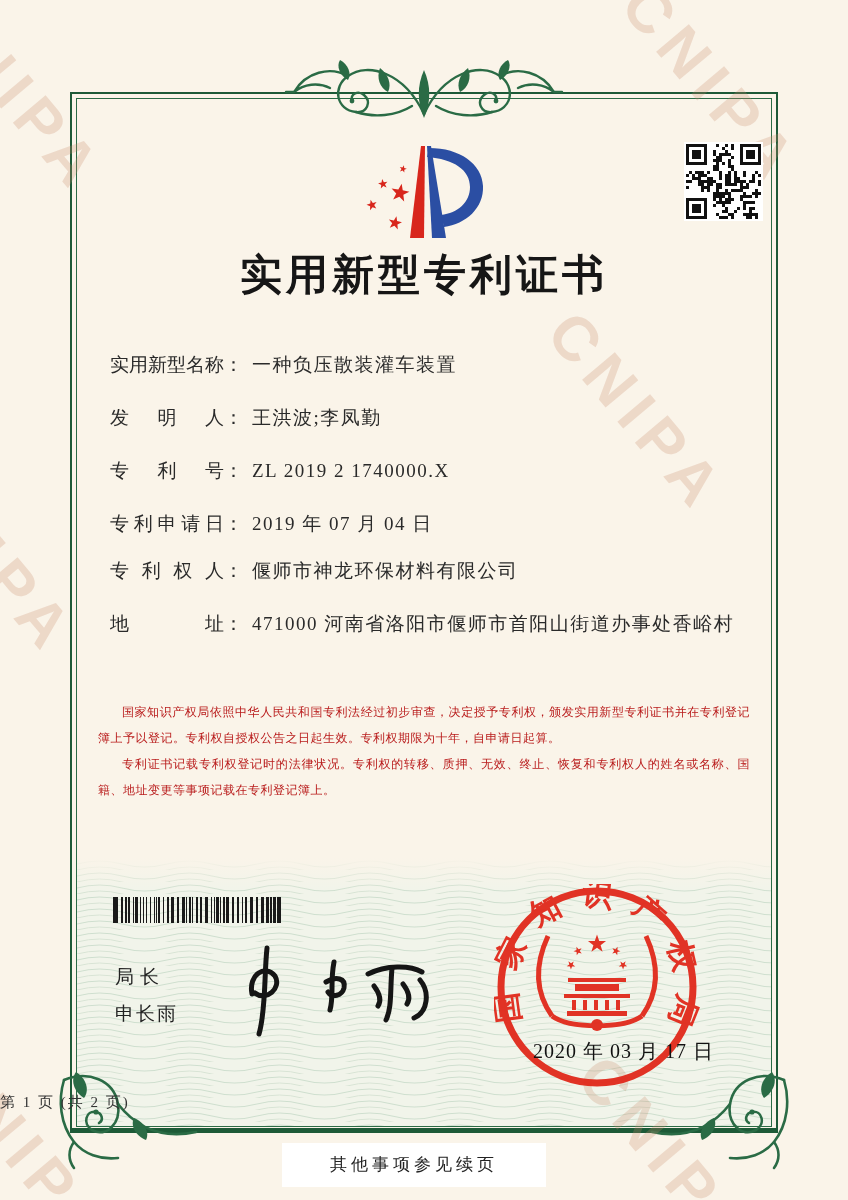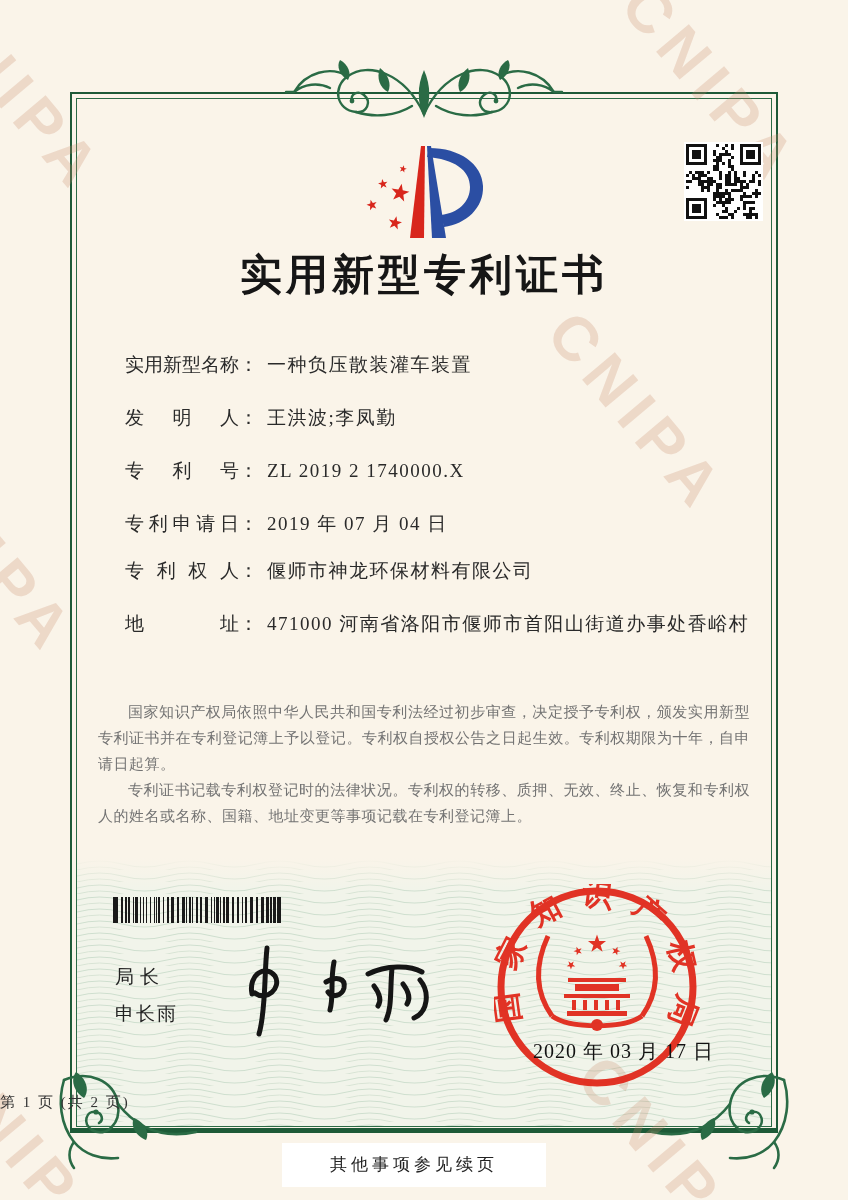--- a/index.html
+++ b/index.html
@@ -26,29 +26,29 @@
   .band{position:absolute;left:77px;top:858px;width:694px;height:269px;z-index:0;}
   .ornament{position:absolute;z-index:2;}
   
   .cert-no{position:absolute;left:113px;top:146px;z-index:5;
     font-size:19px;letter-spacing:3px;color:#333;}
   .logo{position:absolute;left:330px;top:126px;z-index:5;}
   .qr{position:absolute;left:684px;top:142px;z-index:5;background:#fff;padding:2px;}
   .title{position:absolute;left:0;right:0;top:247px;z-index:5;text-align:center;
     font-size:42px;font-weight:bold;letter-spacing:4px;color:#161616;}
   
-  .frow{position:absolute;left:125px;z-index:5;font-size:19px;color:#2a2a2a;white-space:nowrap;}
+  .frow{position:absolute;left:110px;z-index:5;font-size:19px;color:#2a2a2a;white-space:nowrap;}
   .flabel{display:inline-block;width:114px;text-align:justify;text-align-last:justify;
     vertical-align:bottom;}
   .fcolon{display:inline-block;}
   .fvalue{margin-left:9px;letter-spacing:1.5px;}
   .fgroup2{position:absolute;left:317px;top:0;}
   
   .bodytext{position:absolute;left:98px;top:699px;width:652px;z-index:5;
-    font-size:15px;line-height:26px;text-align:justify;color:#737373;}
+    font-size:12px;line-height:26px;text-align:justify;color:#b91c1c;}
   .bodytext p{margin:0;text-indent:2em;letter-spacing:0.5px;}
   
   .barcode{position:absolute;left:113px;top:897px;z-index:5;}
   .signer-title{position:absolute;left:115px;top:964px;z-index:5;font-size:19px;letter-spacing:6px;}
   .signer-name{position:absolute;left:115px;top:1001px;z-index:5;font-size:19px;letter-spacing:2px;}
   .signature{position:absolute;left:222px;top:938px;z-index:6;}
   .seal{position:absolute;left:494px;top:884px;z-index:4;opacity:0.95;}
   .seal-date{position:absolute;left:533px;top:1038px;z-index:7;font-size:20px;
     color:#111;letter-spacing:1px;white-space:nowrap;}
   .page-num{position:absolute;left:0;right:0;top:1093px;z-index:5;text-align:left;

